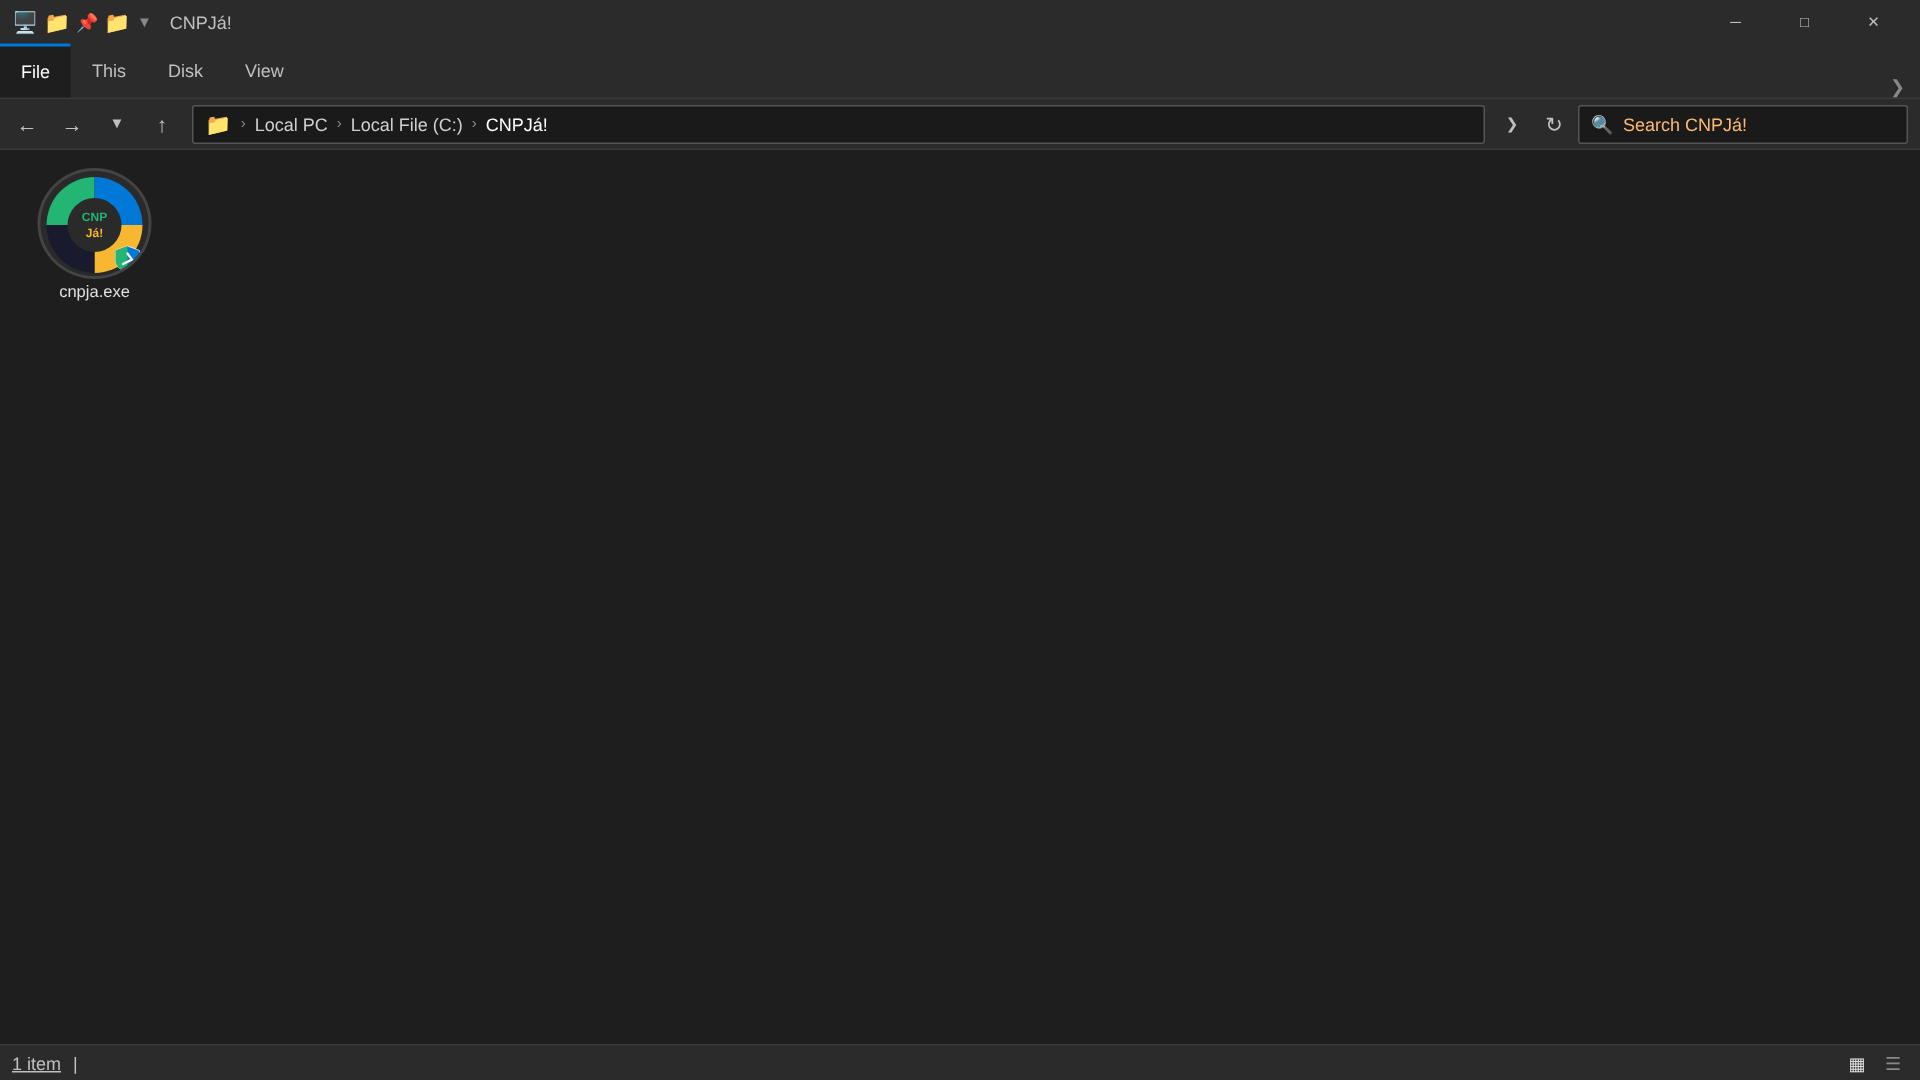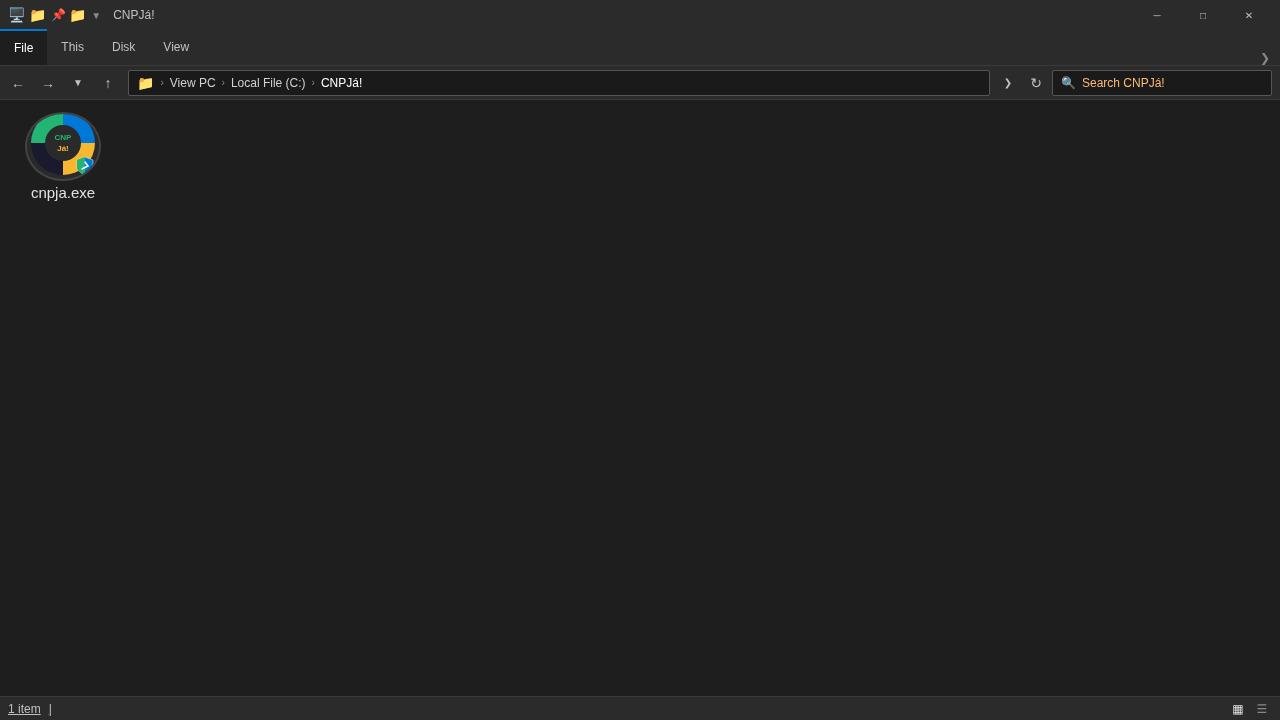--- a/index.html
+++ b/index.html
@@ -193,30 +193,30 @@
       border: 2px solid transparent;
       border-radius: 2px;
     }
 
     .file-icon-wrapper {
       width: 72px;
       height: 72px;
       border-radius: 50%;
       background: #2a2a2a;
       display: flex;
-      align-items: flex-end;
+      align-items: flex-start;
       justify-content: center;
       position: relative;
       overflow: hidden;
       margin-bottom: 4px;
       box-shadow: 0 0 0 2px #444;
     }
 
     .file-name {
-      font-size: 15px;
+      font-size: 11px;
       color: #e0e0e0;
       text-align: left;
       word-break: break-all;
       line-height: 1.3;
     }
 
     
     #status-bar {
       height: 24px;
       background: #2b2b2b;
@@ -281,21 +281,21 @@
 </div>
 
 <div id="nav-bar">
   <button class="nav-btn">←</button>
   <button class="nav-btn">→</button>
   <button class="nav-btn" style="font-size:10px;">▼</button>
   <button class="nav-btn">↑</button>
   <div id="address-bar">
     <span style="font-size:14px;">📁</span>
     <span class="breadcrumb-sep">›</span>
-    <span class="breadcrumb-item">View PC</span>
+    <span class="breadcrumb-item">Local PC</span>
     <span class="breadcrumb-sep">›</span>
     <span class="breadcrumb-item">Local File (C:)</span>
     <span class="breadcrumb-sep">›</span>
     <span class="breadcrumb-current">CNPJá!</span>
     <div style="flex:1;"></div>
   </div>
   <span id="address-dropdown">❯</span>
   <div id="address-refresh">↻</div>
   <div id="search-bar">
     <span style="font-size:12px; color:#888;">🔍</span>

